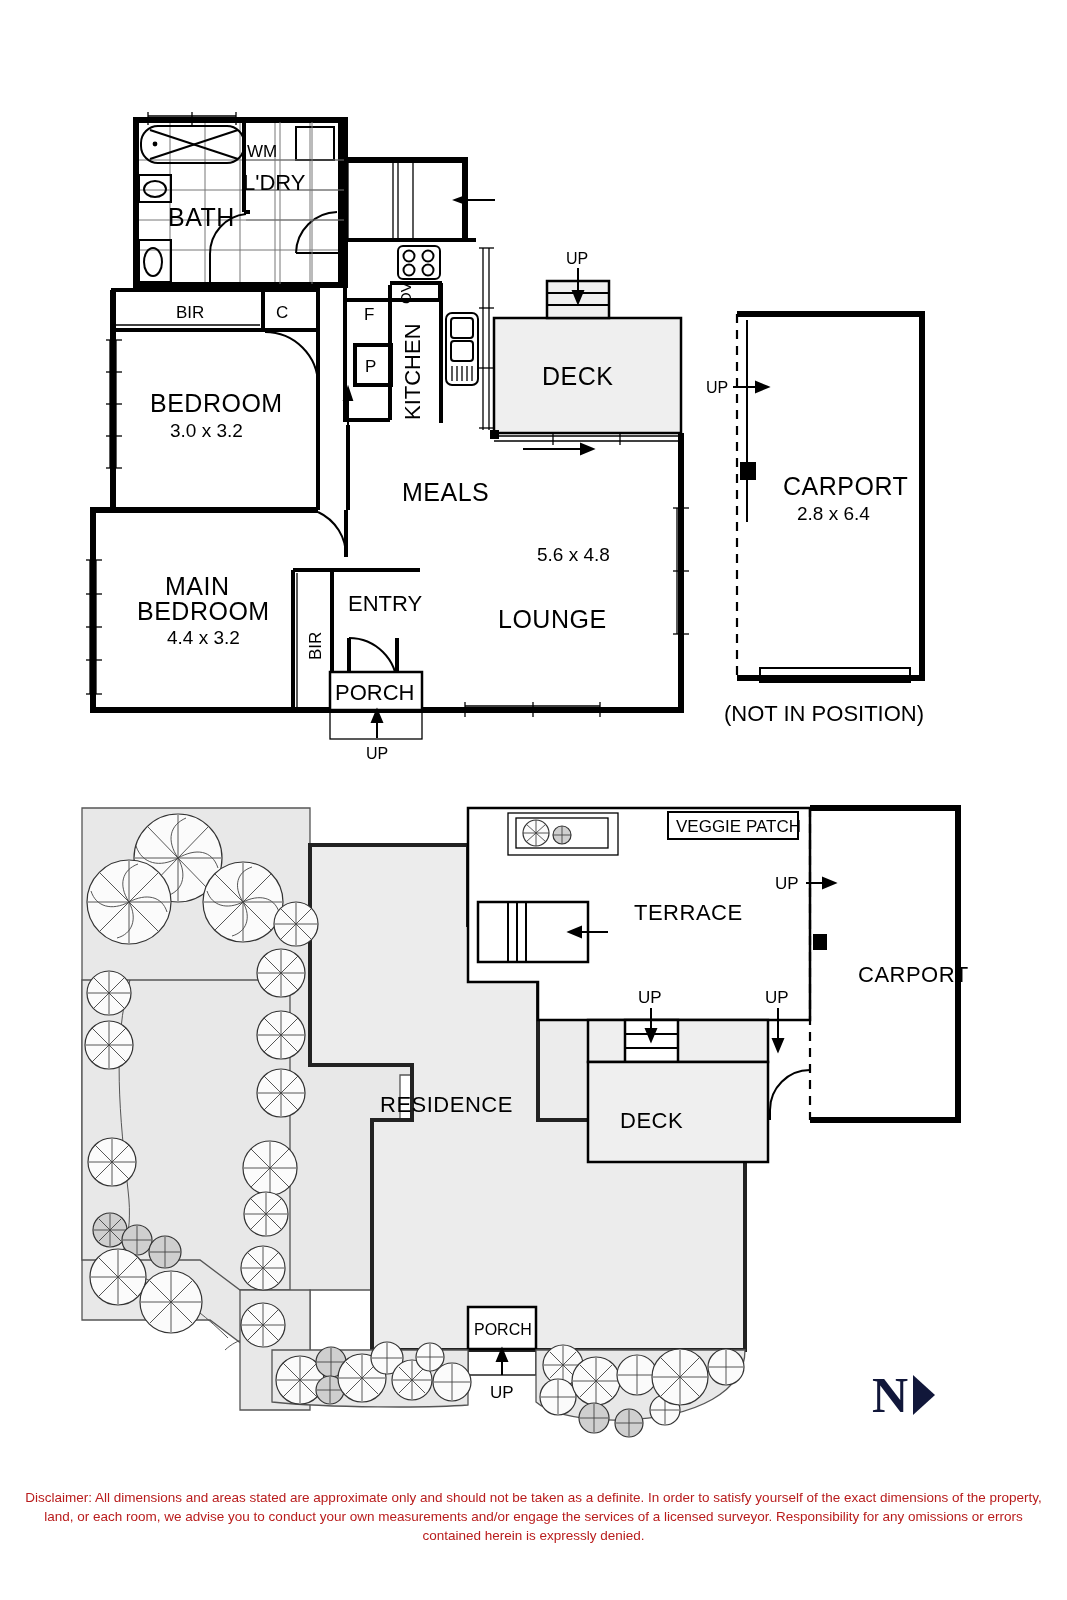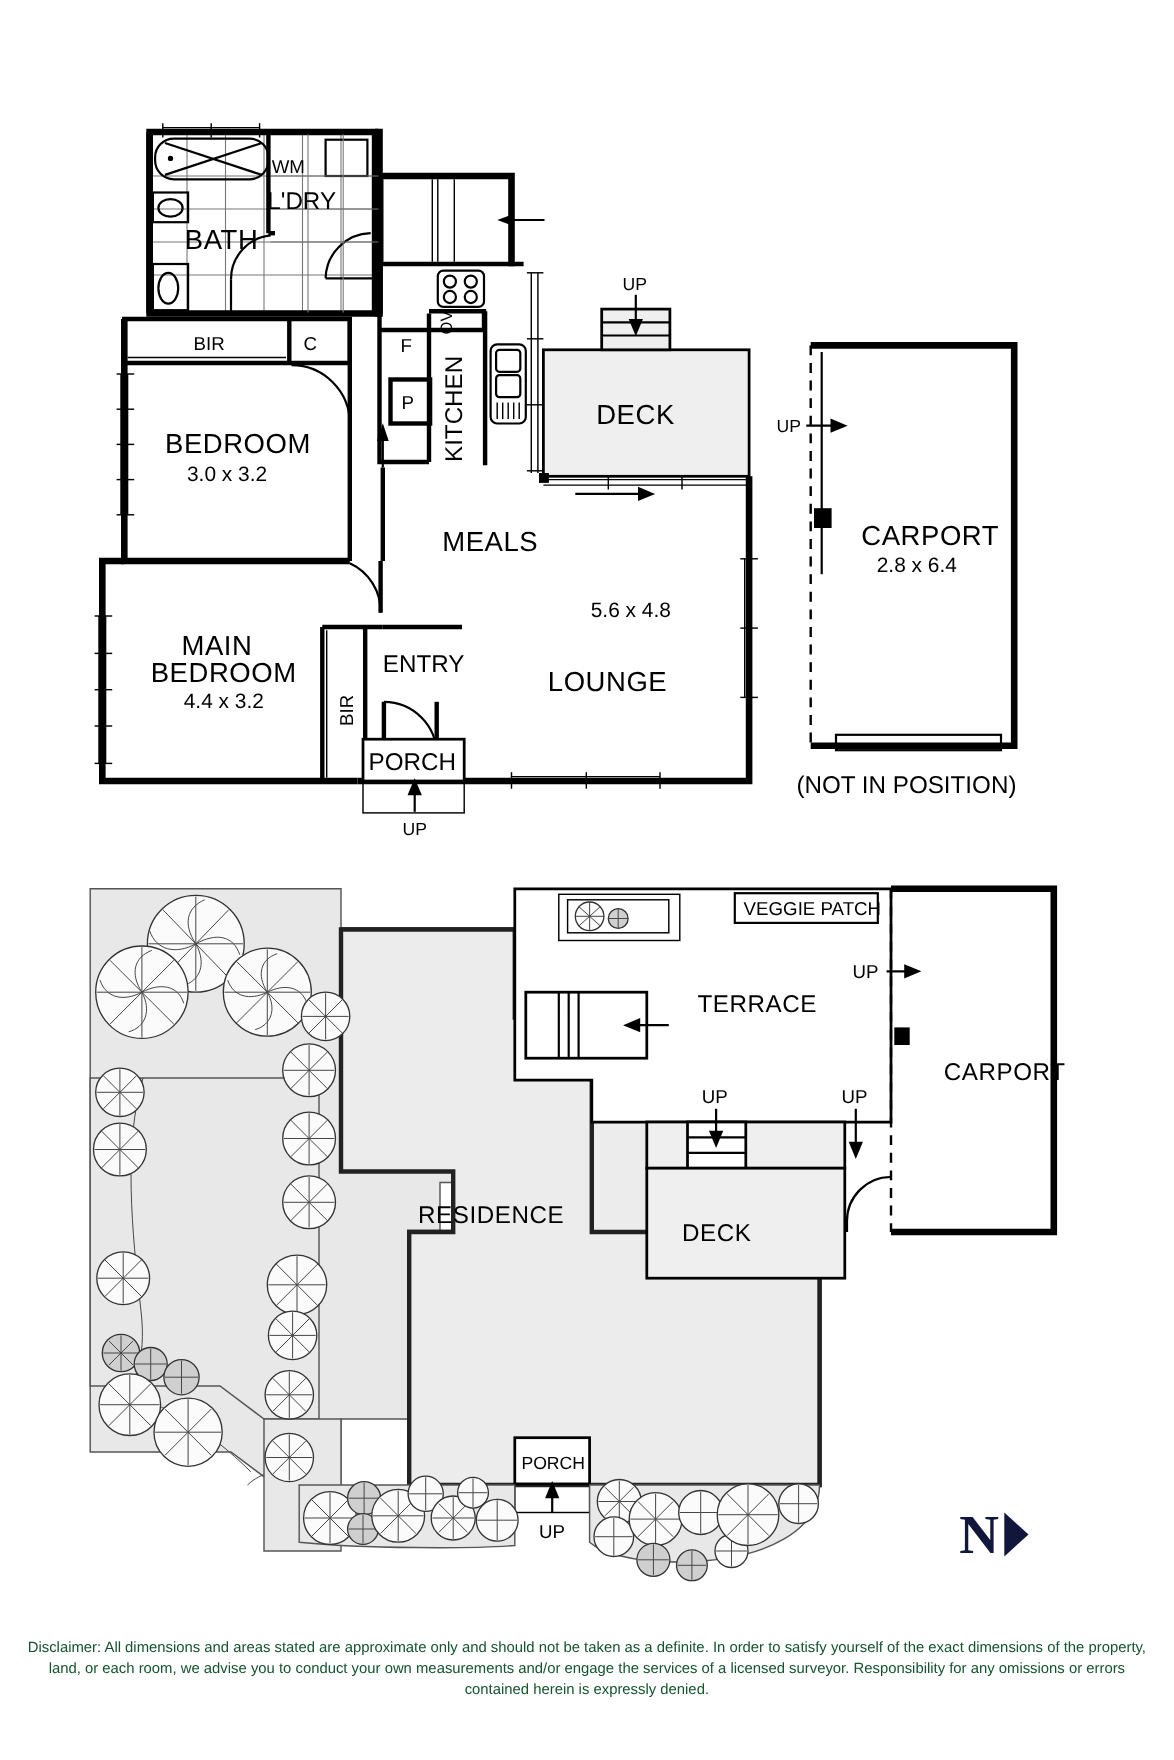--- a/index.html
+++ b/index.html
@@ -49,21 +49,21 @@
   .tree-dark  { fill: #cfcfcf; stroke: #333; stroke-width: 1.2; }
   .tree-line  { stroke: #444; stroke-width: 0.9; fill: none; }
 
   #disclaimer {
     position: absolute;
     left: 0; top: 1488px;
     width: 1067px;
     text-align: center;
     font-size: 13.5px;
     line-height: 1.42;
-    color: #14532d;
+    color: #b91c1c;
     padding: 0 18px;
   }
   #north {
     position: absolute;
     left: 872px; top: 1370px;
     display: flex; align-items: center; gap: 5px;
   }
   #north .n-letter {
     font-family: "Liberation Serif", serif;
     font-size: 50px; font-weight: bold;

